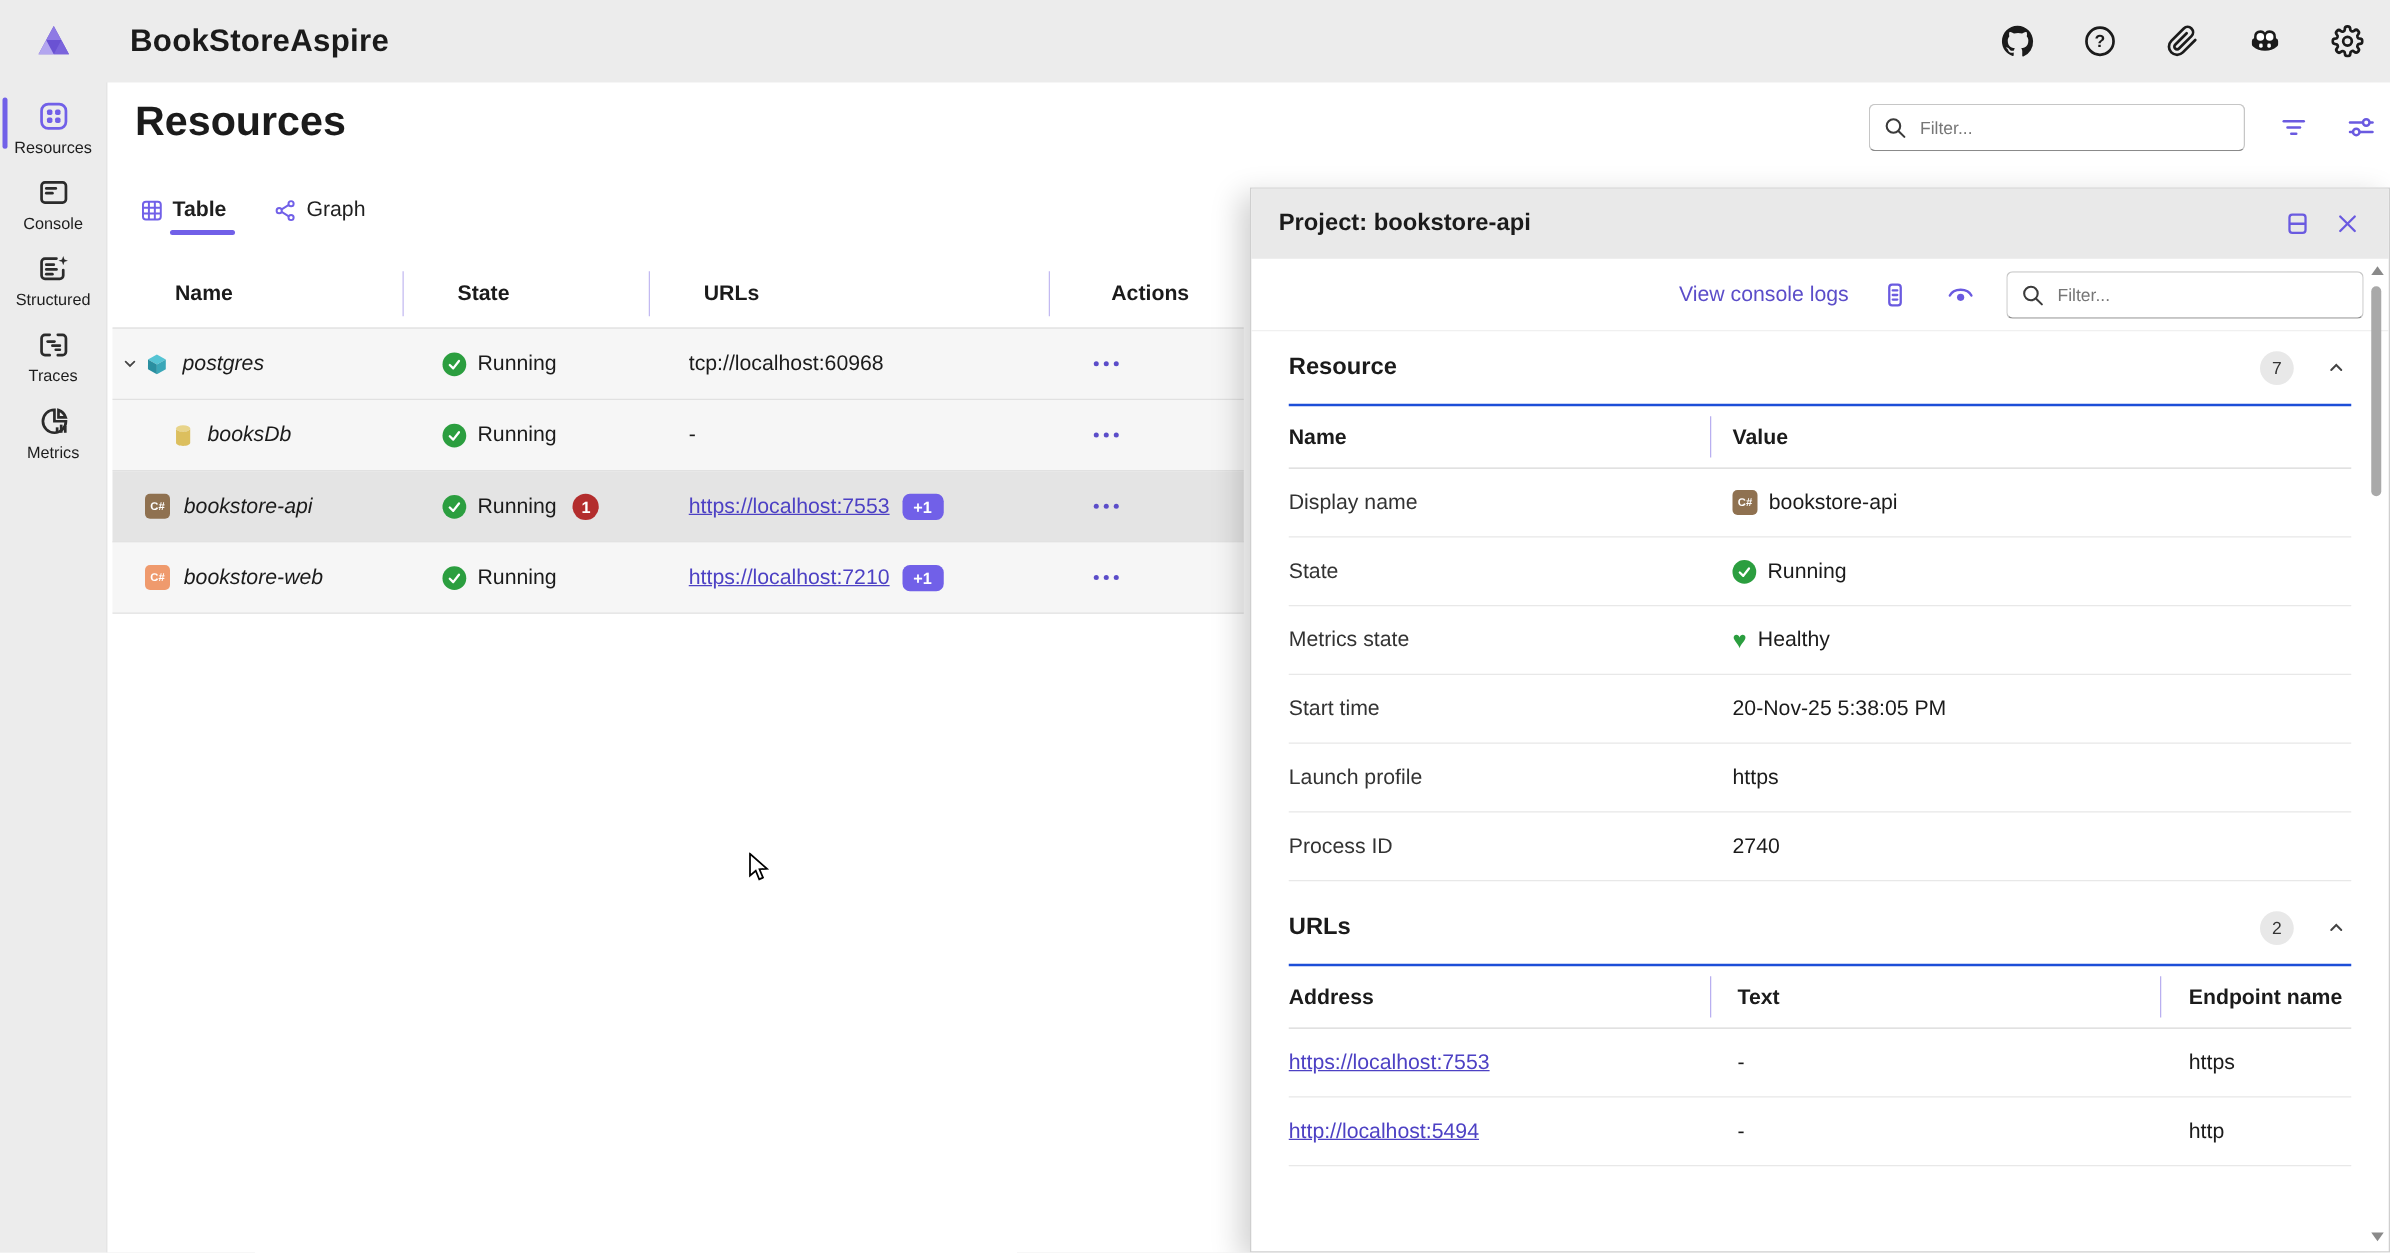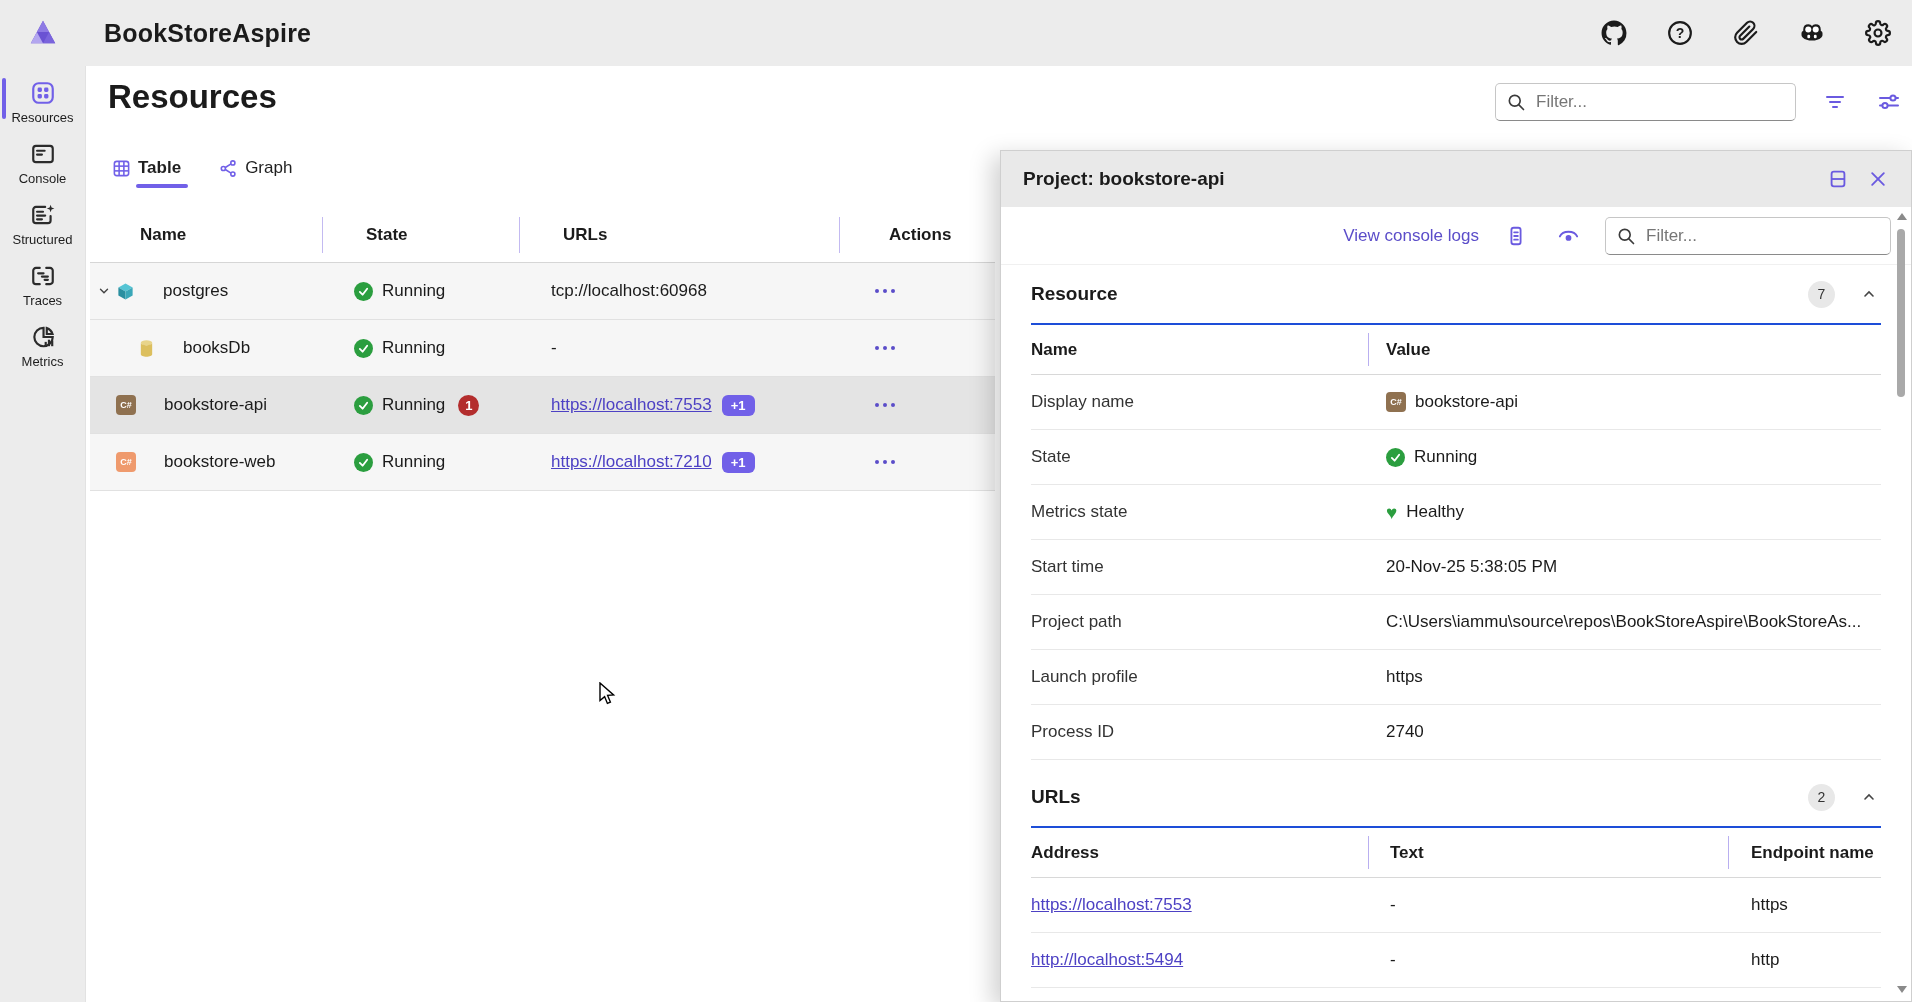--- a/index.html
+++ b/index.html
@@ -26,41 +26,41 @@
   .side-item.active::before { content:""; position:absolute; left:2px; top:6px; bottom:14px; width:4px; border-radius:3px; background:#7160e8; }
   .side-item.active svg { color:#7160e8; }
   .side-item svg { color:#2b2b2b; }
 
   
   .main { position:absolute; left:86px; top:66px; right:0; bottom:0; background:#fff; }
   .page-title { position:absolute; left:22px; top:12px; font-size:33px; font-weight:600; }
 
   .top-filter-wrap { position:absolute; top:17px; right:8px; display:flex; align-items:center; gap:24px; }
   .search-box { display:flex; align-items:center; gap:10px; width:301px; height:38px; background:#fff; border:1px solid #c6c6c6; border-bottom-color:#8a8a8a; border-radius:5px; padding:0 10px; }
-  .search-box input { border:none; outline:none; flex:1; font-size:17px; font-family:inherit; color:#1b1b1b; background:transparent; }
+  .search-box input { border:none; outline:none; flex:1; font-size:14px; font-family:inherit; color:#1b1b1b; background:transparent; }
   .search-box input::placeholder { color:#767676; }
   .iconbtn { background:none; border:none; cursor:pointer; color:#6a5ae0; display:flex; align-items:center; justify-content:center; width:30px; height:30px; }
 
   .tabs { position:absolute; left:24px; top:88px; display:flex; align-items:center; gap:34px; }
   .tab { display:flex; align-items:center; gap:7px; font-size:17px; cursor:pointer; position:relative; padding:4px 2px 10px 2px; color:#1f1f1f; }
   .tab svg { color:#7160e8; }
   .tab.active { font-weight:600; }
   .tab.active::after { content:""; position:absolute; left:26px; width:52px; height:4px; border-radius:2px; background:#7160e8; bottom:0; }
 
   
   .rtable { position:absolute; left:4px; top:142px; width:905px; }
   .rhead { display:grid; grid-template-columns:232px 197px 320px 156px; height:55px; background:#fff; border-bottom:1px solid #d6d6d6; align-items:center; font-weight:600; }
   .rhead > div { position:relative; height:100%; display:flex; align-items:center; }
   .rhead .hdiv::before { content:""; position:absolute; left:0; top:9px; bottom:9px; width:1px; background:#c3baf1; }
   .h-name { padding-left:50px; } .h-state,.h-urls { padding-left:44px; } .h-actions { padding-left:50px; }
   .trow { display:grid; grid-template-columns:232px 197px 320px 156px; height:57px; align-items:center; background:#f6f6f6; border-bottom:1px solid #e1e1e1; cursor:pointer; }
   .trow.selected { background:#e4e4e4; }
   .cell { display:flex; align-items:center; }
   .name-cell { padding-left:6px; gap:4px; }
-  .name-cell .res-label { margin-left:24px; }
+  .name-cell .res-label { margin-left:7px;font-style:italic; }
   .name-cell.no-chev { padding-left:26px; }
   .name-cell.nested { padding-left:48px; }
   .chev { width:16px; display:flex; justify-content:center; color:#444; cursor:pointer; }
   .state-cell { padding-left:32px; gap:9px; }
   .url-cell { padding-left:32px; gap:10px; }
   .act-cell { padding-left:30px; }
   .ok-circle { width:19px; height:19px; border-radius:50%; background:#2b9e3f; display:flex; align-items:center; justify-content:center; }
   .err-badge { min-width:21px; height:21px; padding:0 4px; border-radius:11px; background:#b32d2d; color:#fff; font-size:13px; font-weight:700; display:flex; align-items:center; justify-content:center; margin-left:4px; }
   .chip { width:20px; height:20px; border-radius:4px; color:#fff; font-size:9px; font-weight:700; display:flex; align-items:center; justify-content:center; flex:none; }
   .chip-api { background:#8f7150; } .chip-web { background:#ef9a6d; }
@@ -489,26 +489,20 @@
         <span>Healthy</span>
       </div>
     </div>
     <div class="prow">
       <div class="pname">Start time</div>
       <div class="pval">
           <span>20-Nov-25 5:38:05 PM</span>
         </div>
     </div>
     <div class="prow">
-      <div class="pname">Project path</div>
-      <div class="pval">
-          <span>C:\Users\iammu\source\repos\BookStoreAspire\BookStoreAs...</span>
-        </div>
-    </div>
-    <div class="prow">
       <div class="pname">Launch profile</div>
       <div class="pval">
           <span>https</span>
         </div>
     </div>
     <div class="prow">
       <div class="pname">Process ID</div>
       <div class="pval">
           <span>2740</span>
         </div>

